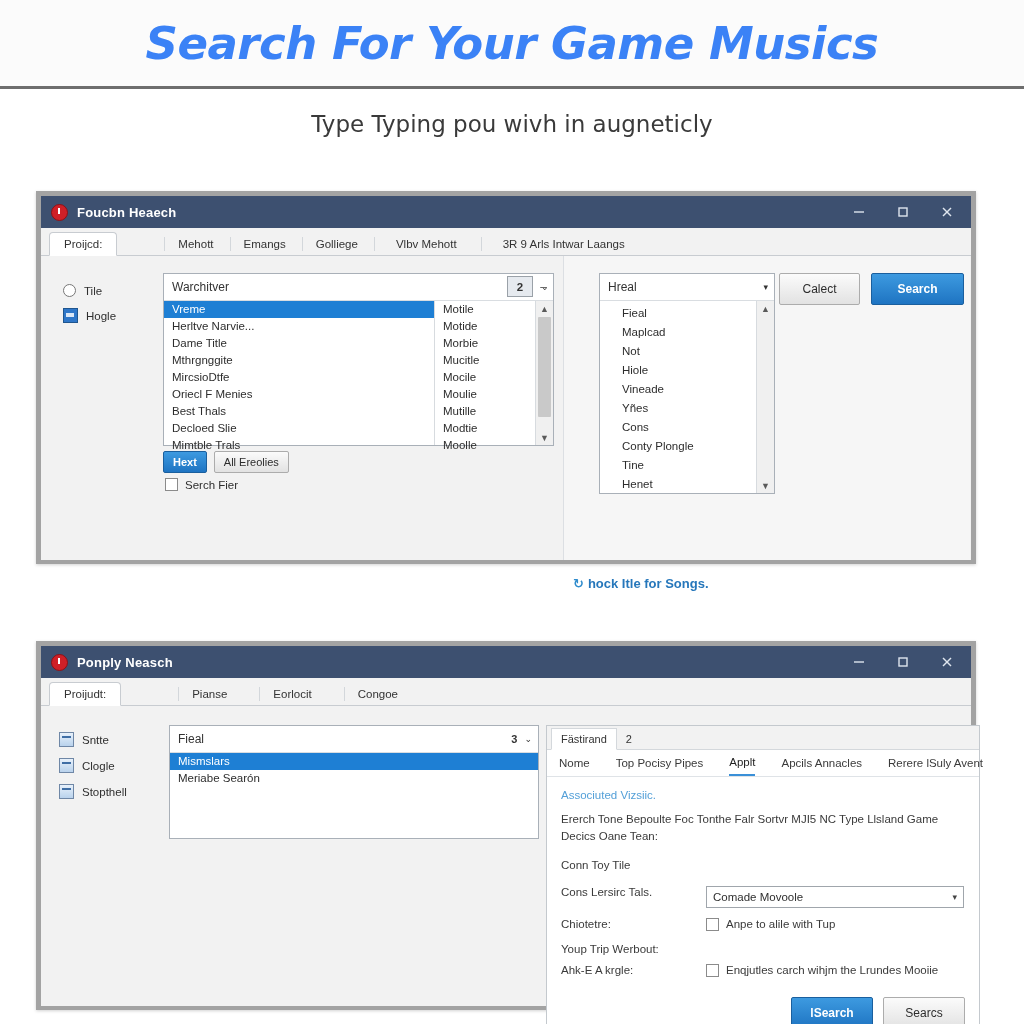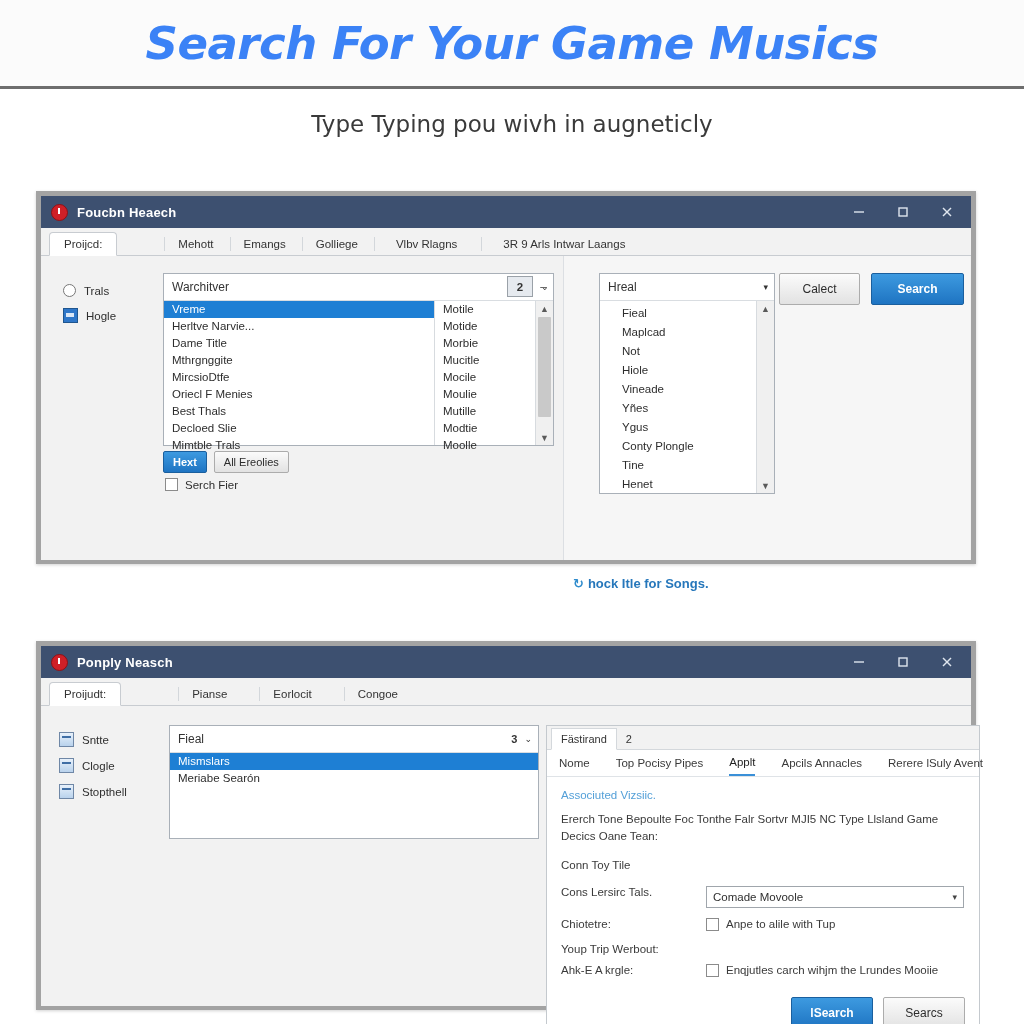--- a/index.html
+++ b/index.html
@@ -158,30 +158,30 @@
             </svg>
         </div>
       </div>
     </div>
 
     <div class="tabstrip" style="height:27px;">
       <div class="tab active">Proijcd:</div>
       <div class="tab sep" style="margin-left:46px;">Mehott</div>
       <div class="tab sep">Emangs</div>
       <div class="tab sep">Golliege</div>
-      <div class="tab sep" style="padding-left:22px;padding-right:22px;">Vlbv Rlagns</div>
+      <div class="tab sep" style="padding-left:22px;padding-right:22px;">Vlbv Mehott</div>
       <div class="tab sep" style="padding-left:22px;padding-right:22px;">3R 9 Arls Intwar Laangs</div>
     </div>
 
     <div class="wbody" style="height:304px;">
 
       <div class="rail" style="left:22px;top:28px;">
         <div class="row">
           <span class="radio"></span>
-          <span>Trals</span>
+          <span>Tile</span>
         </div>
         <div class="row">
           <span class="blueicon"></span>
           <span>Hogle</span>
         </div>
       </div>
 
       <div class="listbox" style="position:absolute;left:122px;top:17px;width:389px;height:171px;">
         <div class="lb-head">
           <span class="ttl">Warchitver</span>
@@ -240,21 +240,21 @@
           <span style="font-size:9px;color:#333;">▾</span>
         </div>
         <div style="display:flex;height:192px;">
           <div class="lb-items" style="flex:1;padding-top:3px;">
             <div class="it" style="padding-left:22px;line-height:17px;">Fieal</div>
             <div class="it" style="padding-left:22px;line-height:17px;">Maplcad</div>
             <div class="it" style="padding-left:22px;line-height:17px;">Not</div>
             <div class="it" style="padding-left:22px;line-height:17px;">Hiole</div>
             <div class="it" style="padding-left:22px;line-height:17px;">Vineade</div>
             <div class="it" style="padding-left:22px;line-height:17px;">Yñes</div>
-            <div class="it" style="padding-left:22px;line-height:17px;">Ygus</div>
+            <div class="it" style="padding-left:22px;line-height:17px;">Cons</div>
             <div class="it" style="padding-left:22px;line-height:17px;">Conty Plongle</div>
             <div class="it" style="padding-left:22px;line-height:17px;">Tine</div>
             <div class="it" style="padding-left:22px;line-height:17px;">Henet</div>
           </div>
           <div class="vscroll">
             <div class="arrow">▲</div>
             <div class="arrow" style="position:absolute;bottom:0;left:0;right:0;">▼</div>
           </div>
         </div>
       </div>

